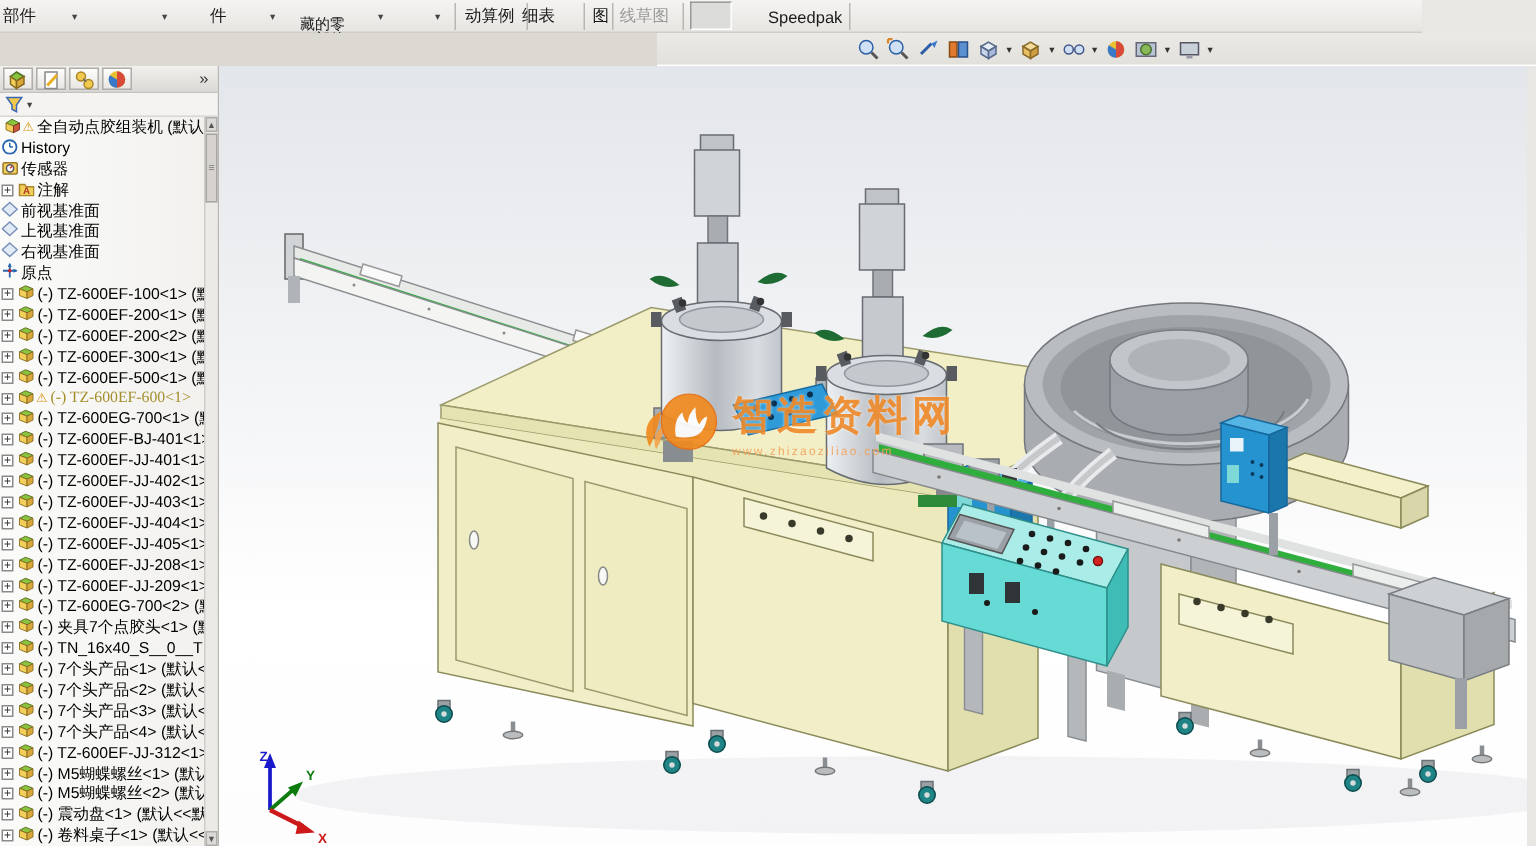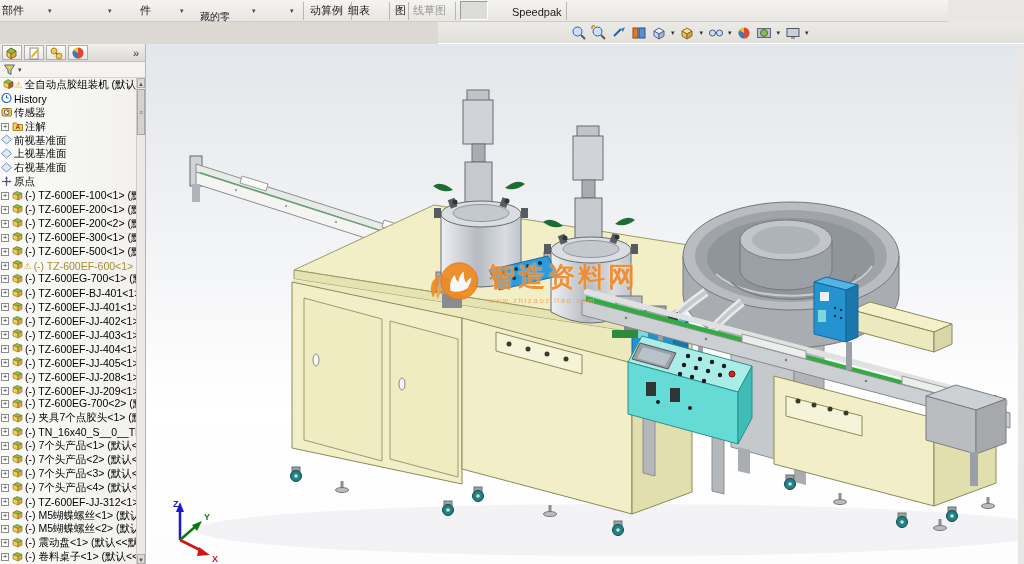--- a/index.html
+++ b/index.html
@@ -39,21 +39,21 @@
   .filter-row{height:16px;display:flex;align-items:center;padding:0 3px;background:#f4f3f1;
     border-bottom:1px solid #d8d6d2;gap:2px;}
   .fcaret{font-size:7px;color:#444;}
   .tree{position:absolute;left:0;top:34px;right:9px;bottom:0;overflow:hidden;
     background:linear-gradient(90deg,#fbfbfa,#f2f1ee);}
   .trow{height:13.9px;display:flex;align-items:center;font-size:10.5px;color:#000;
     white-space:nowrap;overflow:hidden;cursor:default;}
   .trow.exp{padding-left:1px;}
   .trow.root{padding-left:2px;}
   .trow .lbl{margin-left:2px;}
-  .trow.sel .lbl{color:var(--selected-olive,#a38f2e);}
+  .trow.sel .lbl{color:var(--selected-olive,#a38f2e);font-family:Liberation Serif, serif;}
   .expbox{flex:0 0 8px;width:8px;height:8px;border:1px solid #8a8a8a;background:#fff;
     font-size:8px;line-height:6px;text-align:center;color:#333;margin-right:2px;}
   .warn{font-size:8.5px;color:var(--warning-yellow,#d89410);margin-left:1px;}
   .ticon{flex:0 0 11px;margin-left:1px;}
   .vscroll{position:absolute;right:0;top:34px;width:9px;bottom:0;background:#eceae6;
     border-left:1px solid #cfcdc9;}
   .varr{position:absolute;left:0;width:8px;height:10px;font-size:6px;text-align:center;
     line-height:10px;color:#555;background:#dcdad6;border:1px solid #b0aeaa;}
   .vthumb{position:absolute;left:0;top:11px;width:8px;height:46px;background:#d6d3ce;
     border:1px solid #a8a6a2;font-size:7px;line-height:46px;text-align:center;color:#777;}

